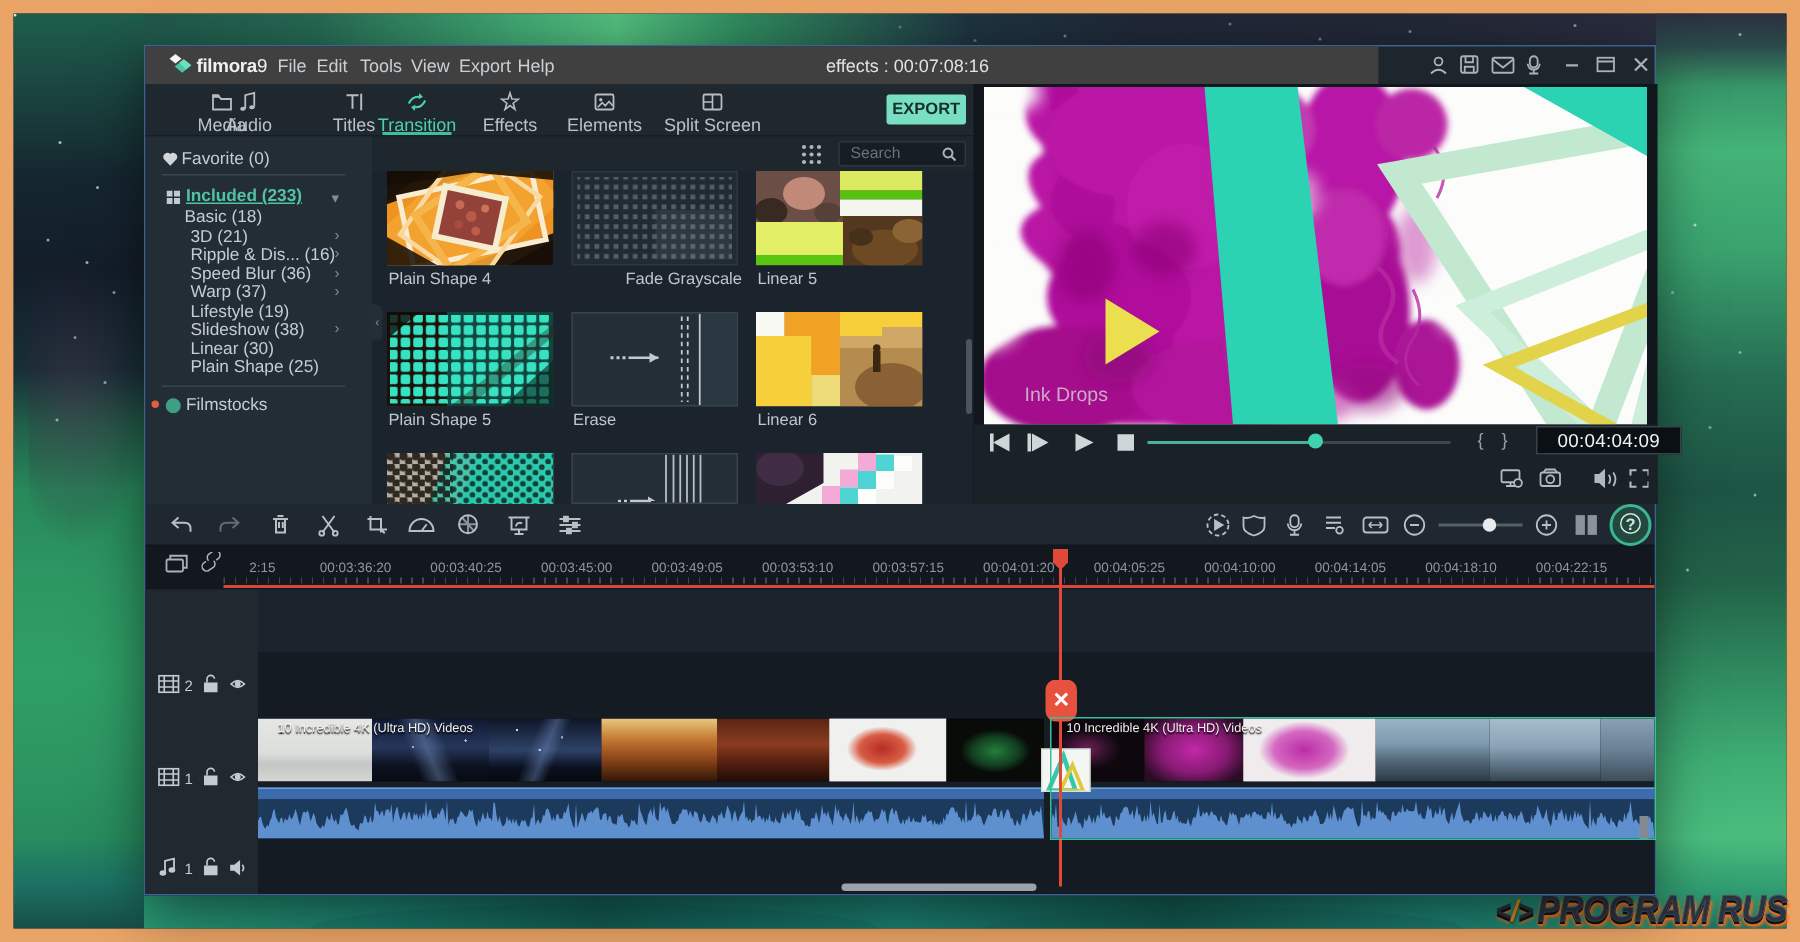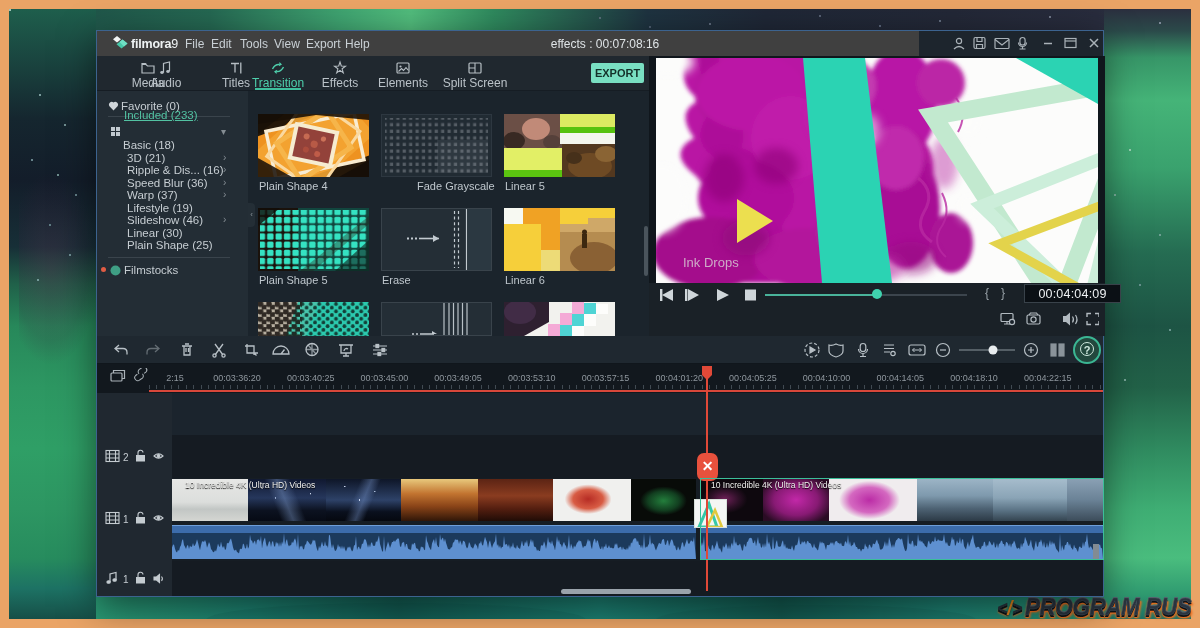--- a/index.html
+++ b/index.html
@@ -193,45 +193,66 @@
     <div class="sideitem" style="left:24px;top:9px;">Favorite (0)</div>
     <div class="sidedivider" style="top:25px;"></div>
     <svg class="abs" style="left:14px;top:36px;" width="9" height="9" viewBox="0 0 9 9">
         <g fill="#c2cad0">
           <rect width="4" height="4"></rect>
           <rect x="5" width="4" height="4"></rect>
           <rect y="5" width="4" height="4"></rect>
           <rect x="5" y="5" width="4" height="4"></rect>
         </g>
       </svg>
-    <div class="sideitem" style="left:27px;top:18px;color:#52c2a2;text-decoration:underline;">Included (233)</div>
+    <div class="sideitem" style="left:27px;top:34px;color:#52c2a2;text-decoration:underline;font-weight:bold;">Included (233)</div>
     <div class="chev" style="left:124px;top:35px;">▾</div>
     <div class="sideitem" style="left:26px;top:48px;">Basic (18)</div>
     <div class="sideitem" style="left:30px;top:60.5px;">3D (21)</div>
       <div class="chev" style="left:126px;top:61px;">›</div>
     <div class="sideitem" style="left:30px;top:73px;">Ripple &amp; Dis... (16)</div>
       <div class="chev" style="left:126px;top:73px;">›</div>
     <div class="sideitem" style="left:30px;top:85.5px;">Speed Blur (36)</div>
       <div class="chev" style="left:126px;top:86px;">›</div>
     <div class="sideitem" style="left:30px;top:98px;">Warp (37)</div>
       <div class="chev" style="left:126px;top:98px;">›</div>
     <div class="sideitem" style="left:30px;top:110.5px;">Lifestyle (19)</div>
-    <div class="sideitem" style="left:30px;top:123px;">Slideshow (46)</div>
+    <div class="sideitem" style="left:30px;top:123px;">Slideshow (38)</div>
       <div class="chev" style="left:126px;top:123px;">›</div>
     <div class="sideitem" style="left:30px;top:135.5px;">Linear (30)</div>
     <div class="sideitem" style="left:30px;top:148px;">Plain Shape (25)</div>
     <div class="sidedivider" style="top:166px;"></div>
     <div class="abs" style="left:4px;top:176px;width:5px;height:5px;border-radius:50%;background:#e05c44;"></div>
     <svg class="abs" style="left:13px;top:174px;" width="11" height="11" viewBox="0 0 11 11">
         <circle cx="5.5" cy="5.5" r="5" fill="#3f9f85"></circle>
         <path d="M5.5 1 a4.5 4.5 0 0 1 0 9 a2.2 2.2 0 0 0 0 -9" fill="#dfe6e3"></path>
       </svg>
     <div class="sideitem" style="left:27px;top:173px;">Filmstocks</div>
   </div>
   <div id="gridpanel">
+    <div id="gridhead">
+      <svg class="abs" style="left:286px;top:5px" width="14" height="14" viewBox="0 0 14 14">
+          <g fill="#aeb6bc">
+            <circle cx="2" cy="2" r="1.4"></circle>
+            <circle cx="7" cy="2" r="1.4"></circle>
+            <circle cx="12" cy="2" r="1.4"></circle>
+            <circle cx="2" cy="7" r="1.4"></circle>
+            <circle cx="7" cy="7" r="1.4"></circle>
+            <circle cx="12" cy="7" r="1.4"></circle>
+            <circle cx="2" cy="12" r="1.4"></circle>
+            <circle cx="7" cy="12" r="1.4"></circle>
+            <circle cx="12" cy="12" r="1.4"></circle>
+          </g>
+        </svg>
+      <div id="searchbox">Search
+        <svg class="abs" style="right:5px;top:3px" width="10" height="10" viewBox="0 0 10 10">
+            <circle cx="4" cy="4" r="3" fill="none" stroke="#aeb6bc" stroke-width="1.3"></circle>
+            <path d="M6.3 6.3 L9 9" stroke="#aeb6bc" stroke-width="1.3"></path>
+          </svg>
+      </div>
+    </div>
 
     <div class="thumb" style="left:10px;top:23px;">
       <svg width="111" height="63" viewBox="0 0 111 63">
         <rect width="111" height="63" fill="#241709"></rect>
         <g transform="rotate(-20 55 32)">
             <rect x="-8" y="4" width="127" height="56" fill="#ee9220"></rect>
           </g>
         <g transform="rotate(-42 55 32)">
             <rect x="6" y="-2" width="103" height="66" fill="#f3a432" opacity=".9"></rect>
           </g>

